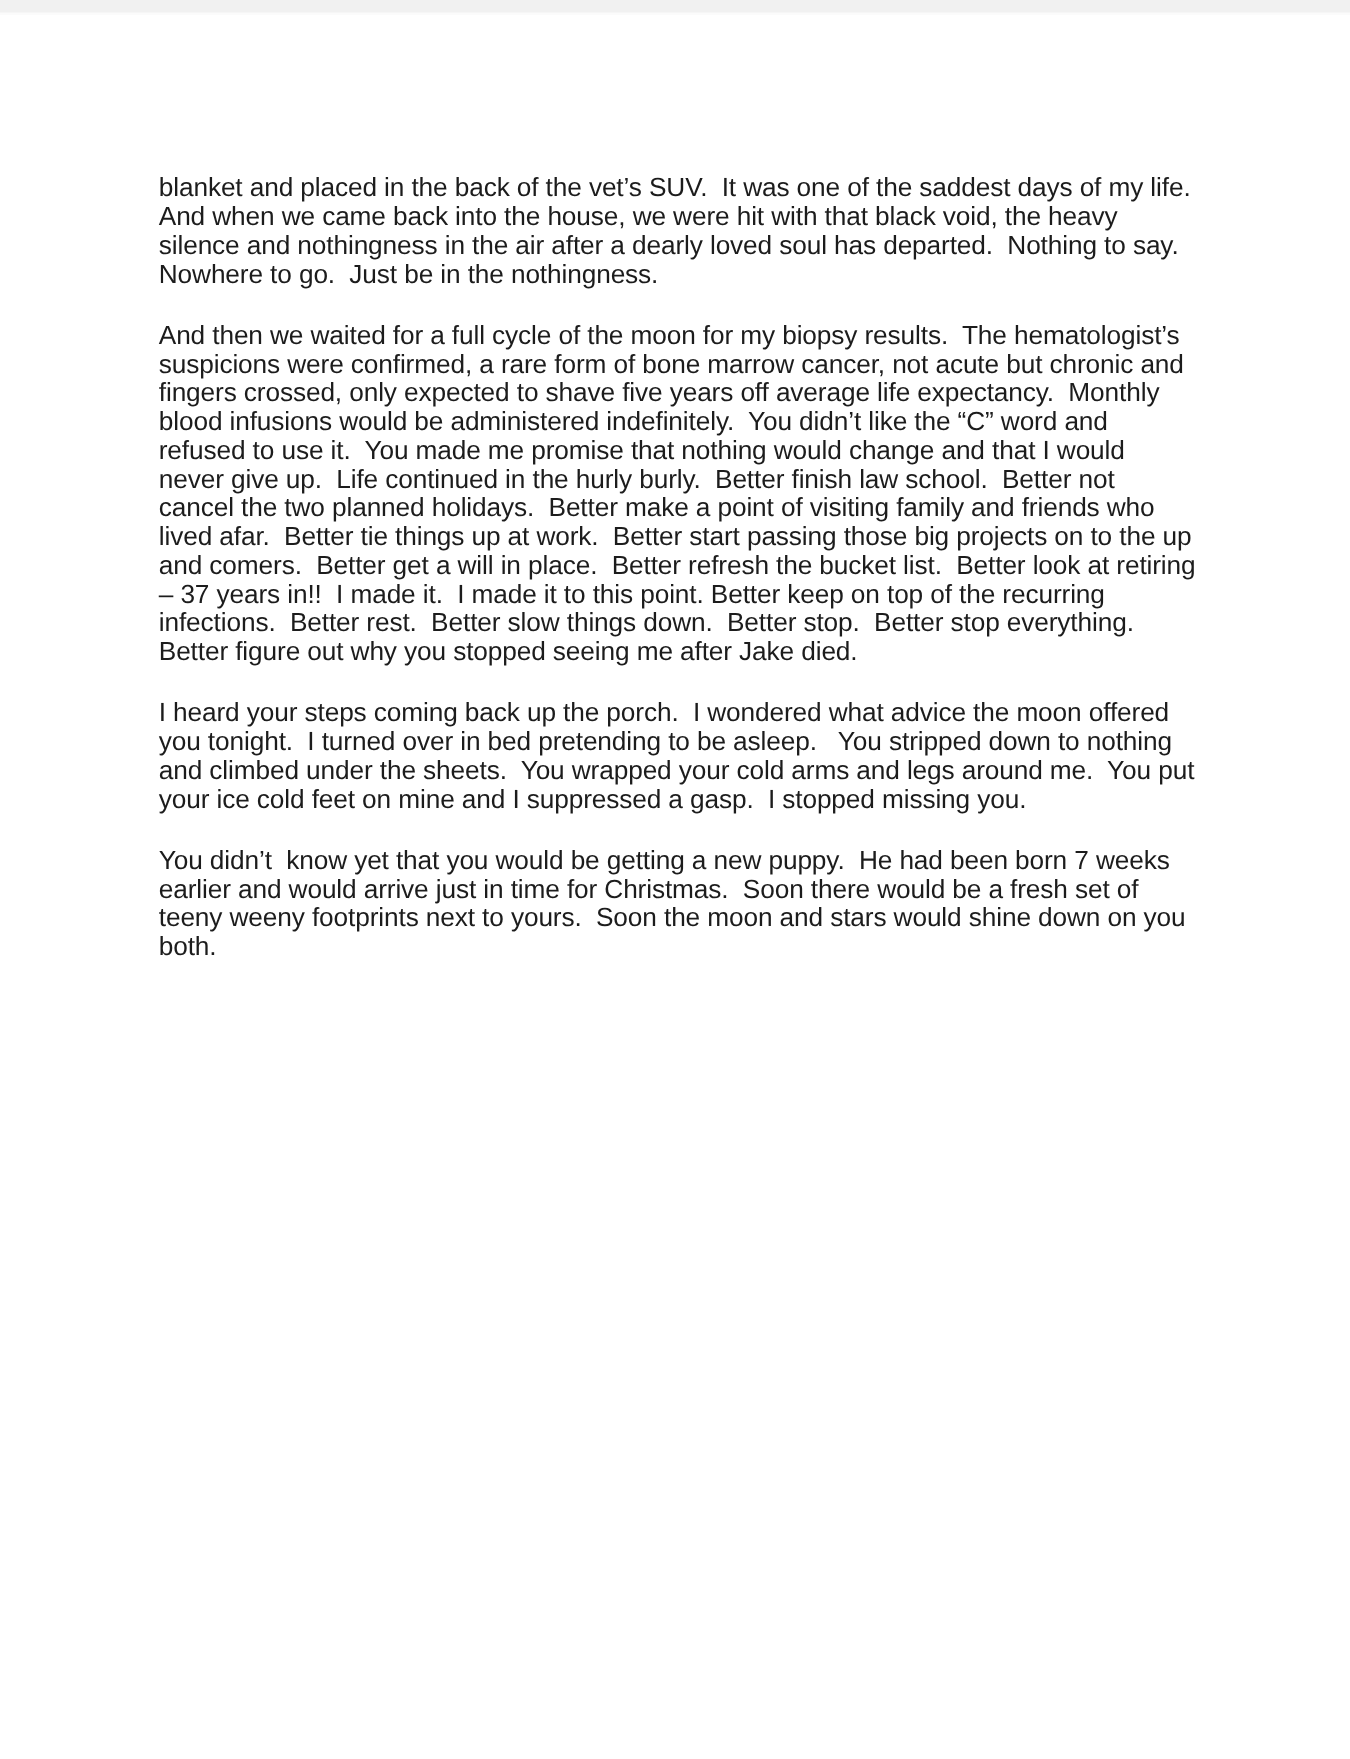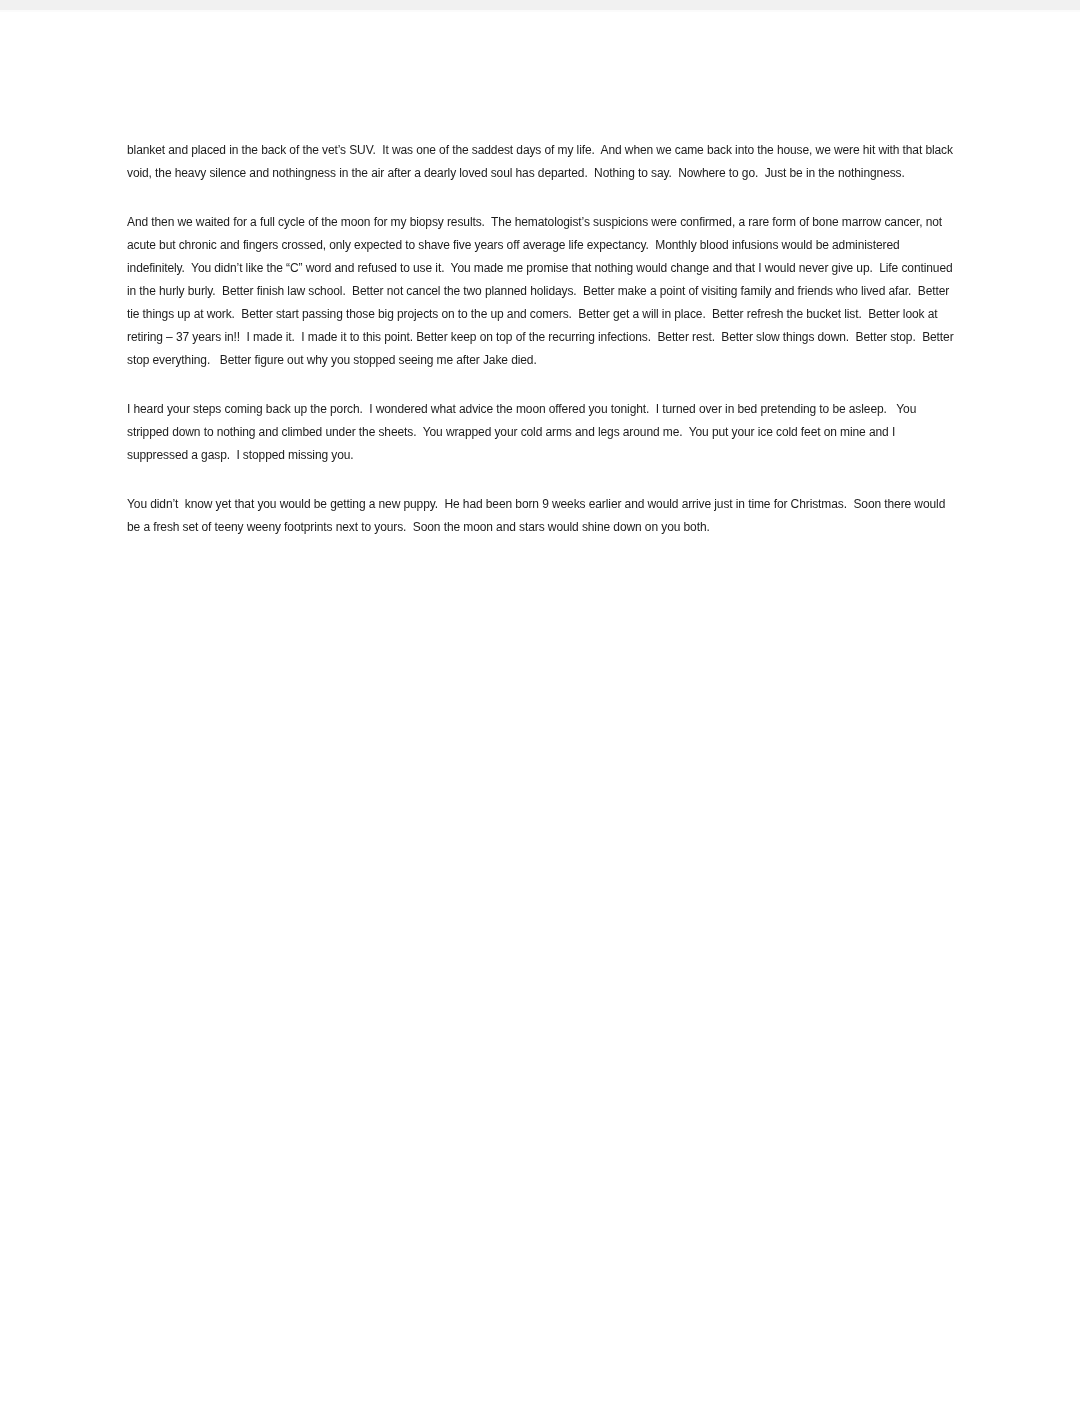--- a/index.html
+++ b/index.html
@@ -22,30 +22,30 @@
   }
   .page {
     box-sizing: border-box;
     width: 1080px;
     padding: 127px 125px 60px 127px;
     background: #ffffff;
   }
   .page p {
     margin: 0 0 26px 0;
     width: 830px;
-    font-size: 12px;
+    font-size: 21px;
     line-height: 23px;
     color: #1c1c1c;
     white-space: pre-wrap;
     letter-spacing: -0.1px;
   }
 </style>
 </head>
 <body>
 
 <div class="top-strip"></div>
 
 <div class="page">
   <p>blanket and placed in the back of the vet’s SUV.  It was one of the saddest days of my life.  And when we came back into the house, we were hit with that black void, the heavy silence and nothingness in the air after a dearly loved soul has departed.  Nothing to say.  Nowhere to go.  Just be in the nothingness.</p>
   <p>And then we waited for a full cycle of the moon for my biopsy results.  The hematologist’s suspicions were confirmed, a rare form of bone marrow cancer, not acute but chronic and fingers crossed, only expected to shave five years off average life expectancy.  Monthly blood infusions would be administered indefinitely.  You didn’t like the “C” word and refused to use it.  You made me promise that nothing would change and that I would never give up.  Life continued in the hurly burly.  Better finish law school.  Better not cancel the two planned holidays.  Better make a point of visiting family and friends who lived afar.  Better tie things up at work.  Better start passing those big projects on to the up and comers.  Better get a will in place.  Better refresh the bucket list.  Better look at retiring – 37 years in!!  I made it.  I made it to this point. Better keep on top of the recurring infections.  Better rest.  Better slow things down.  Better stop.  Better stop everything.   Better figure out why you stopped seeing me after Jake died.</p>
   <p>I heard your steps coming back up the porch.  I wondered what advice the moon offered you tonight.  I turned over in bed pretending to be asleep.   You stripped down to nothing and climbed under the sheets.  You wrapped your cold arms and legs around me.  You put your ice cold feet on mine and I suppressed a gasp.  I stopped missing you.</p>
-  <p>You didn’t  know yet that you would be getting a new puppy.  He had been born 9 weeks earlier and would arrive just in time for Christmas.  Soon there would be a fresh set of teeny weeny footprints next to yours.  Soon the moon and stars would shine down on you both.</p>
+  <p>You didn’t  know yet that you would be getting a new puppy.  He had been born 7 weeks earlier and would arrive just in time for Christmas.  Soon there would be a fresh set of teeny weeny footprints next to yours.  Soon the moon and stars would shine down on you both.</p>
 </div>
 
 </body></html>

